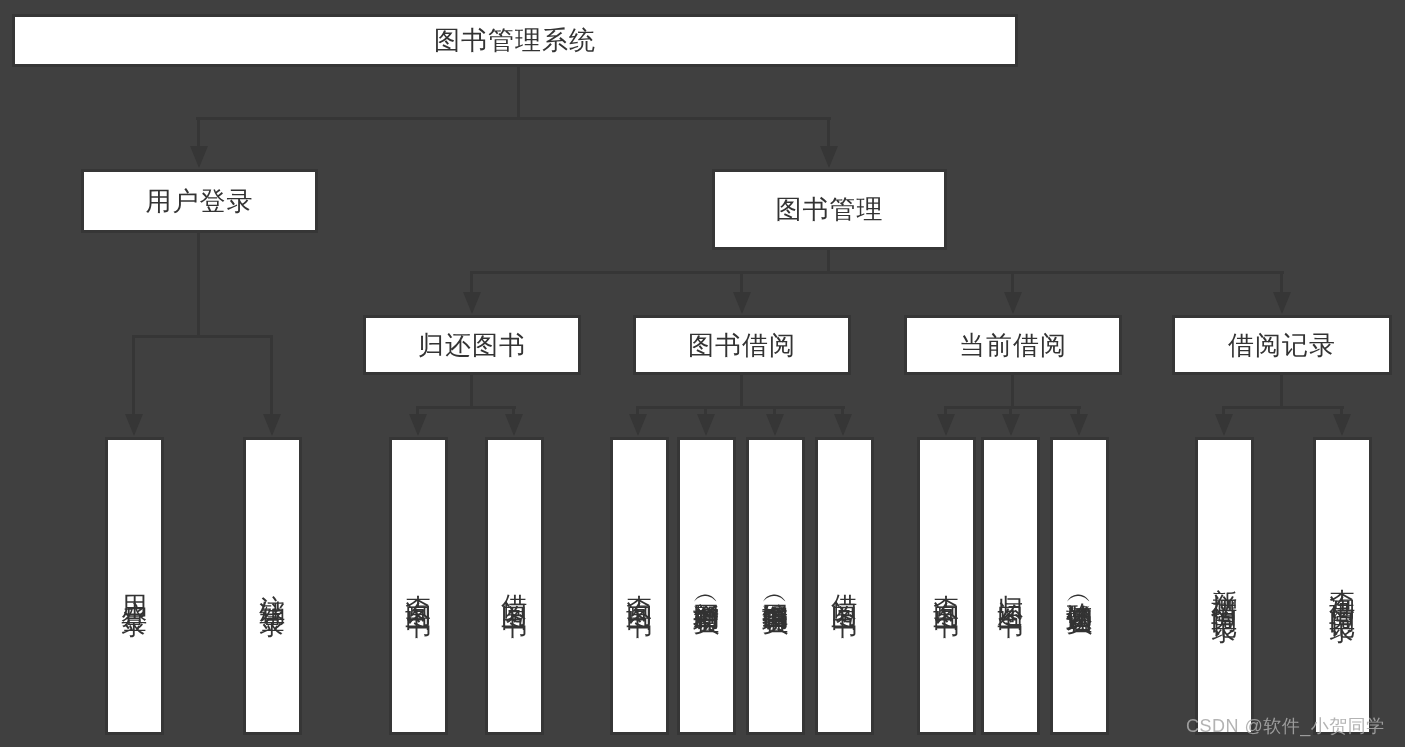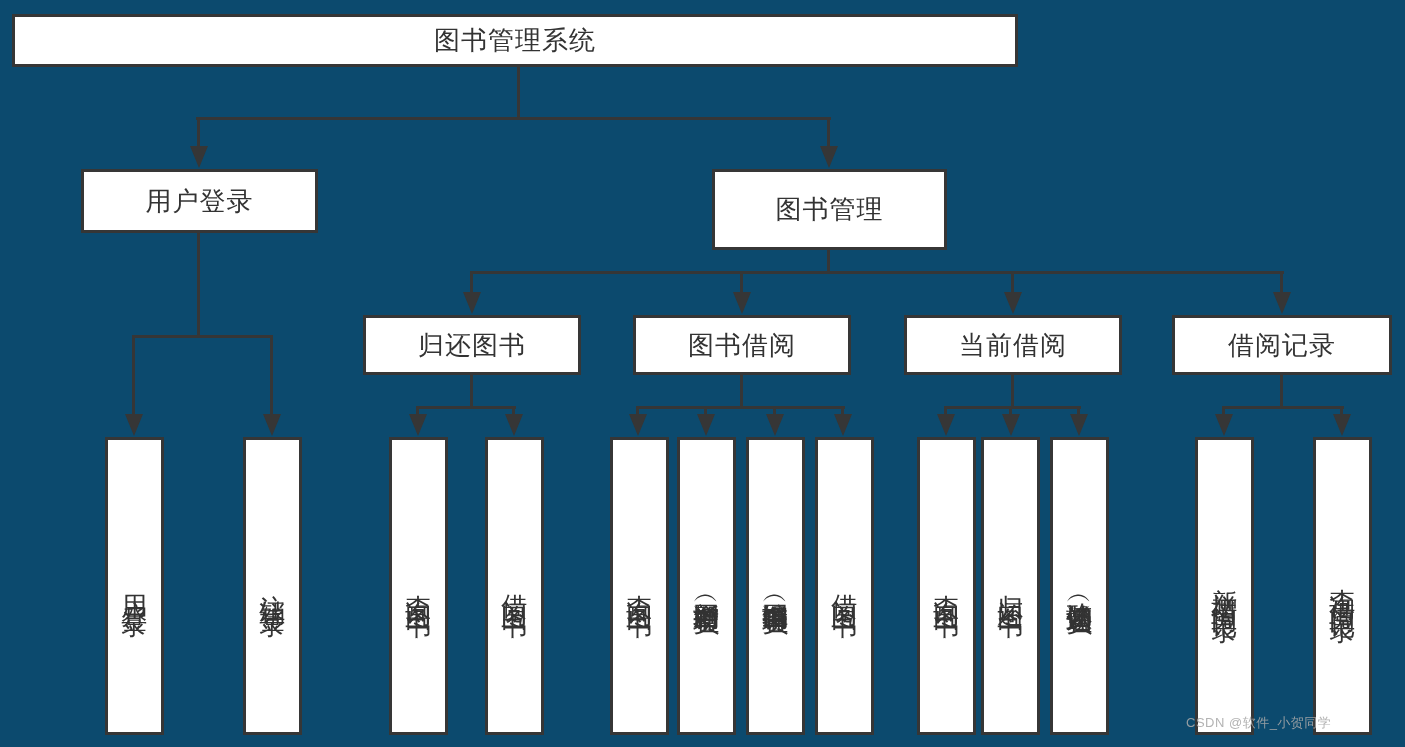--- a/index.html
+++ b/index.html
@@ -1,17 +1,17 @@
 <!DOCTYPE html>
 <html><head>
 <meta charset="utf-8">
 <style>
   html,body{margin:0;padding:0;background:#fff;}
   .canvas{
-    position:relative;width:1405px;height:747px;background:#0c4a6e;
+    position:relative;width:1405px;height:747px;background:#404040;
     font-family:"Liberation Sans",sans-serif;color:#333333;overflow:hidden;
   }
   .node{
     position:absolute;box-sizing:border-box;border:3px solid #363636;background:#ffffff;
     display:flex;align-items:center;justify-content:center;
     font-size:26px;letter-spacing:1px;white-space:nowrap;z-index:2;
   }
   .vnode{
     position:absolute;box-sizing:border-box;border:3px solid #363636;background:#ffffff;
     display:flex;align-items:center;justify-content:center;z-index:2;
@@ -22,21 +22,21 @@
   }
   .vnode.tight span{letter-spacing:1px;}
   .line{position:absolute;background:#363636;z-index:1;}
   .arrow{
     position:absolute;width:0;height:0;z-index:1;
     border-left:9px solid transparent;border-right:9px solid transparent;
     border-top:22px solid #363636;
   }
   .watermark{
     position:absolute;left:1186px;top:714px;z-index:10;
-    font-size:13px;color:rgba(168,168,168,0.88);white-space:nowrap;letter-spacing:0.5px;
+    font-size:18px;color:rgba(168,168,168,0.88);white-space:nowrap;letter-spacing:0.5px;
   }
 </style>
 </head>
 <body>
 
 <div class="canvas">
 
   <div class="node" style="left:12px;top:14px;width:1006px;height:53px;">
     <span>图书管理系统</span>
   </div>

